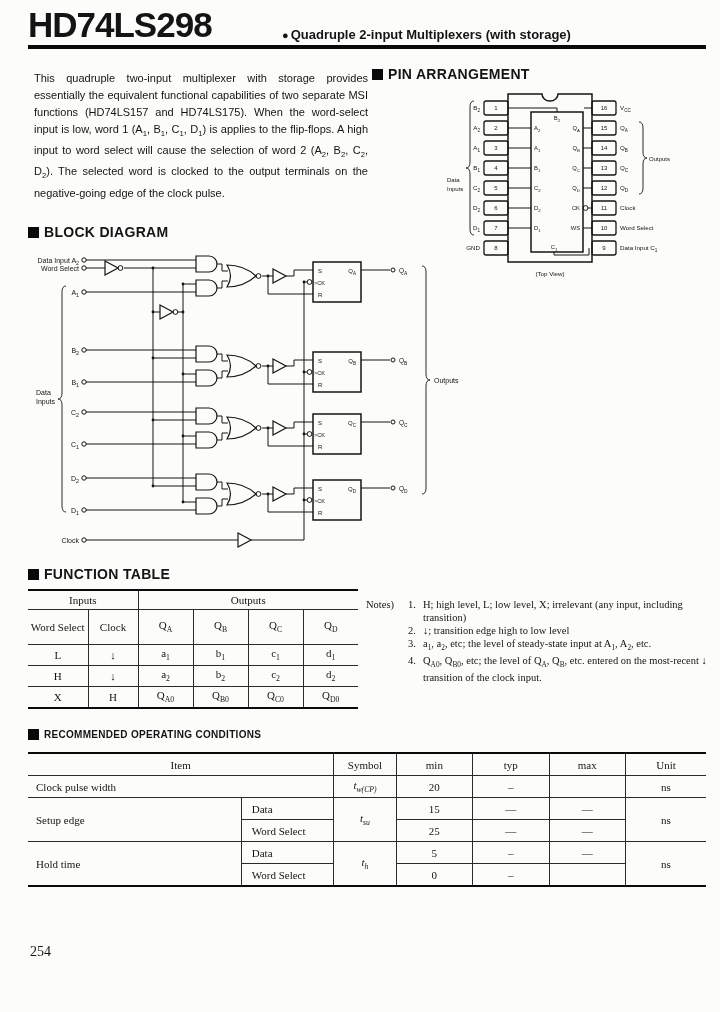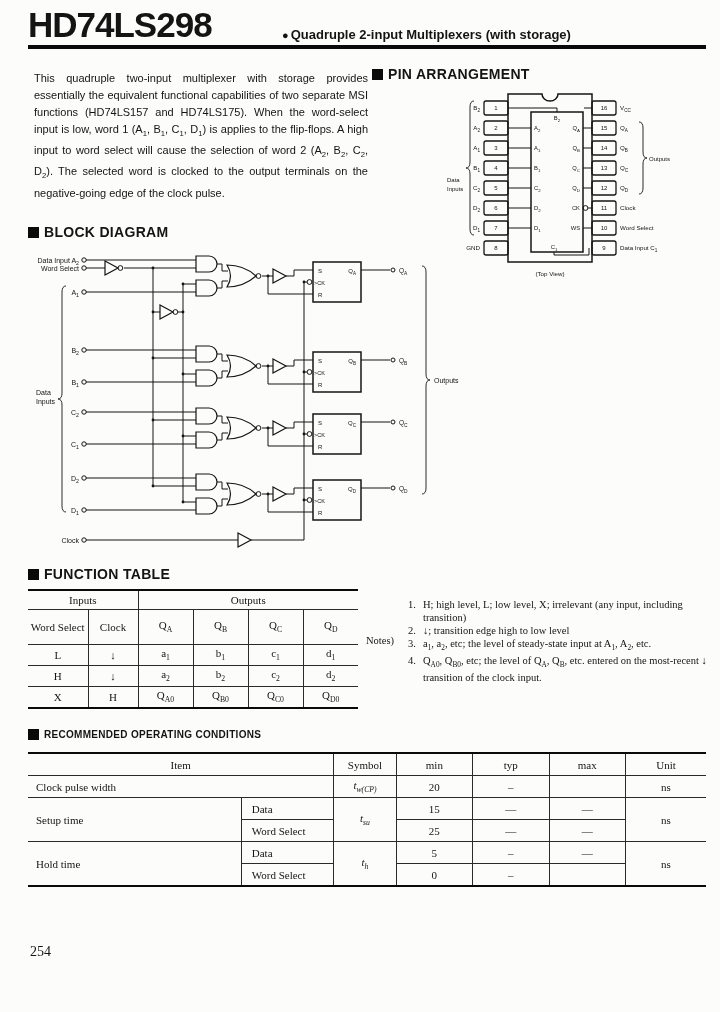--- a/index.html
+++ b/index.html
@@ -32,21 +32,21 @@
   .ftable th,.ftable td{border:1px solid #2a2a2a;text-align:center;padding:1px 2px;font-weight:400;}
   .ftable th:first-child,.ftable td:first-child{border-left:none;}
   .ftable th:last-child,.ftable td:last-child{border-right:none;}
   .ftable thead tr.grp th{border-top:none;height:16px;}
   .ftable thead tr.cols th{height:32px;}
   .ftable td{height:18px;}
   .ftable col.c0{width:60px}.ftable col.c1{width:50px}.ftable col.cq{width:55px}
   
   .notes{position:absolute;left:366px;top:598px;width:342px;
          font-family:"Liberation Serif",serif;font-size:10.5px;line-height:13px;}
-  .nlabel{position:absolute;left:0;top:0;margin-top:36px;}
+  .nlabel{position:absolute;left:0;top:0;}
   .nitem{display:flex;margin-left:42px;}
   .nnum{width:15px;flex:none;}
   .ntext{flex:1;}
   
   .roc{position:absolute;left:28px;top:752px;width:678px;border-collapse:collapse;
        font-family:"Liberation Serif",serif;font-size:11px;
        border-top:2.5px solid #0a0a0a;border-bottom:2.5px solid #0a0a0a;}
   .roc th,.roc td{border:1px solid #2a2a2a;text-align:center;padding:1px 5px;font-weight:400;}
   .roc th{height:19px;}
   .roc td{height:19px;}
@@ -437,21 +437,21 @@
     <tbody>
       <tr>
         <td colspan="2" class="item edge-l">Clock pulse width</td>
         <td class="sym">t<sub>w(CP)</sub></td>
         <td>20</td>
         <td>–</td>
         <td></td>
         <td class="edge-r">ns</td>
       </tr>
       <tr>
-        <td rowspan="2" class="item edge-l">Setup time</td>
+        <td rowspan="2" class="item edge-l">Setup edge</td>
         <td class="sub">Data</td>
         <td rowspan="2" class="sym">t<sub>su</sub></td>
         <td>15</td>
         <td>—</td>
         <td>—</td>
         <td rowspan="2" class="edge-r">ns</td>
       </tr>
       <tr>
         <td class="sub">Word Select</td>
         <td>25</td>

